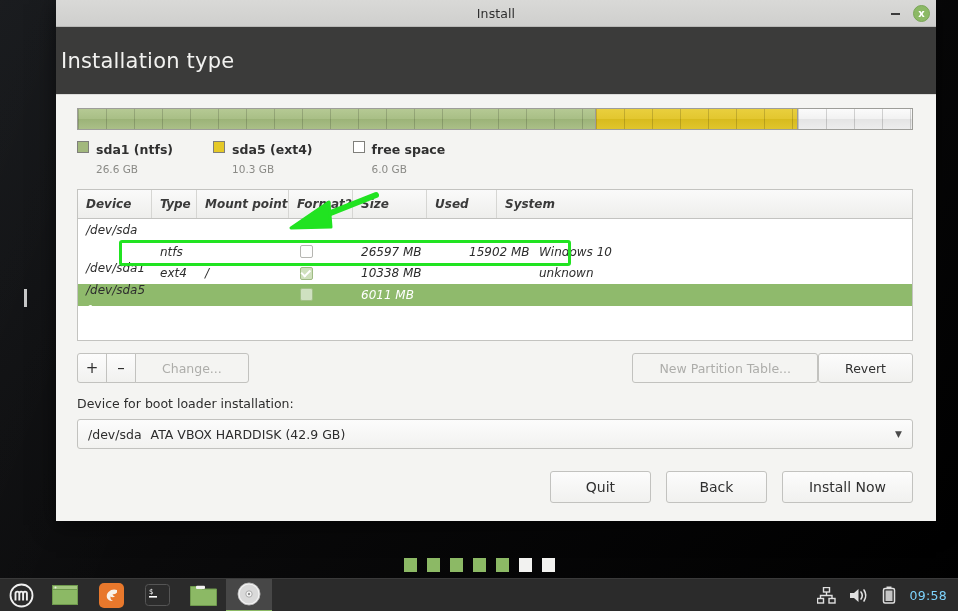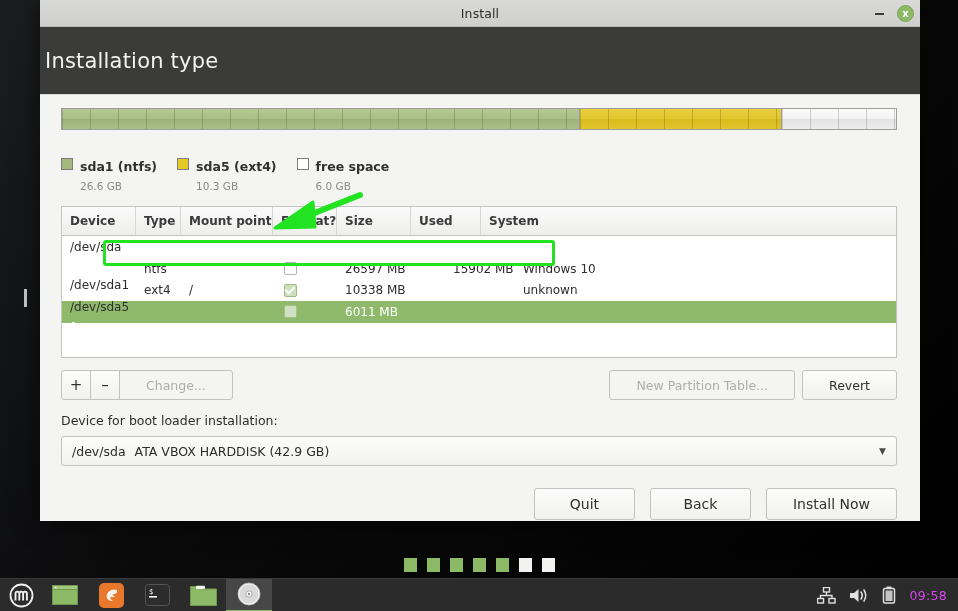--- a/index.html
+++ b/index.html
@@ -25,21 +25,21 @@
     transform: rotate(-6deg);
   }
   
   #desktop-sliver{
     position:absolute; left:24px; top:289px; width:3px; height:18px;
     background:#e8e8e8; opacity:.85;
   }
 
   
   #window {
-    position: absolute; left: 40px; top: 0px; width: 880px; height: 521px;
+    position: absolute; left: 56px; top: 0px; width: 880px; height: 521px;
     background: #f2f2f0;
     box-shadow: 0 4px 22px rgba(0,0,0,.55);
   }
   #titlebar{
     height: 27px; background: linear-gradient(#d9d9d7,#cfcfcd);
     border-bottom: 1px solid #b8b8b6;
     display:flex; align-items:center; justify-content:center;
     position:relative;
   }
   #titlebar .title{
@@ -87,35 +87,35 @@
   .seg.yellow{ background: linear-gradient(#e9cf3e 0%, #e3c72f 48%, #d8bb1e 52%, #e0c52c 100%); }
   .seg.free{ background: linear-gradient(#fbfbfb 0%, #f2f2f2 48%, #e4e4e4 52%, #ededed 100%); }
   .seg .ticks{
     position:absolute; inset:0;
     background-image: repeating-linear-gradient(to right, rgba(0,0,0,.16) 0 1px, rgba(0,0,0,0) 1px 28px);
   }
   .seg + .seg{ border-left:1px solid #9d9d99; }
 
   
   #legend{
-    margin-top: 26px; display:flex; gap: 20px;
+    margin-top: 9px; display:flex; gap: 40px;
   }
   .leg-item{ display:flex; gap:7px; }
   .leg-sw{ width:12px; height:12px; border:1px solid #7f7f7b; margin-top:2px; flex:none;}
   .leg-sw.g{ background:#a2b87d; }
   .leg-sw.y{ background:#e5c927; }
   .leg-sw.w{ background:#ffffff; }
   .leg-txt .l1{ font-size:12.5px; font-weight:bold; color:#303030; line-height:14px;}
   .leg-txt .l2{ font-size:10.5px; color:#8a8a86; line-height:14px;}
 
   
   #table{
     margin-top: 12px; width:836px; height:152px;
     border:1px solid #c3c3c0; background:#ffffff;
-    position:relative; overflow:hidden;
+    position:relative; overflow:hidden;font-style:italic;
   }
   .thead{
     display:flex; height:29px; background:linear-gradient(#fafafa,#eeeeec);
     border-bottom:1px solid #c3c3c0;
   }
   .thead .th{
     font-size:12px; font-weight:bold; color:#3a3a3a;
     display:flex; align-items:center; padding-left:8px;
     border-right:1px solid #d6d6d3;
   }
@@ -156,21 +156,21 @@
     height:30px; display:flex; align-items:center; justify-content:center;
     padding:0 26px; cursor:pointer; white-space:nowrap;
   }
   .btn.disabled{ color:#adadaa; background:#f4f4f2; cursor:default;}
   .btn.sq{ width:30px; padding:0; font-size:15px; border-radius:0;}
   .grp{ display:flex; }
   .grp .btn{ border-radius:0; margin-left:-1px;}
   .grp .btn:first-child{ border-radius:3px 0 0 3px; margin-left:0;}
   .grp .btn:last-child{ border-radius:0 3px 3px 0;}
   .spacer{ flex:1; }
-  #midrow .right{ display:flex; gap:7px; }
+  #midrow .right{ display:flex; }
 
   #bootlabel{ margin-top:13px; font-size:12.5px; color:#2d2d2d;}
 
   #bootselect{
     margin-top:8px; width:836px; height:30px;
     border:1px solid #c2c2bf; background:linear-gradient(#fcfcfc,#f2f2f0); border-radius:3px;
     display:flex; align-items:center; padding:0 10px; font-size:12.5px; color:#2d2d2d;
     cursor:pointer;
   }
   #bootselect .dev{ font-weight:400; margin-right:9px;}
@@ -199,21 +199,21 @@
   
   #taskbar{
     position:absolute; left:0; top:578px; width:958px; height:33px;
     background:#2b2b2b; border-top:1px solid #3a3a3a;
     display:flex; align-items:center;
   }
   #menu-btn{ width:42px; height:33px; display:flex; align-items:center; justify-content:center; cursor:pointer;}
   .tb-item{ width:46px; height:33px; display:flex; align-items:center; justify-content:center; cursor:pointer;}
   .tb-item.active{ background:#474747; border-bottom:2px solid #8cb965;}
   #tray{ margin-left:auto; display:flex; align-items:center; gap:13px; padding-right:11px;}
-  #clock{ color:#d946ef; font-size:12.5px; letter-spacing:.3px;}
+  #clock{ color:#7dd3fc; font-size:12.5px; letter-spacing:.3px;}
   .tray-ico{ cursor:pointer; display:flex; align-items:center;}
 </style>
 </head>
 <body>
 
 <div id="desktop"></div>
 <div id="desktop-sliver"></div>
 
 <div id="window">
 

